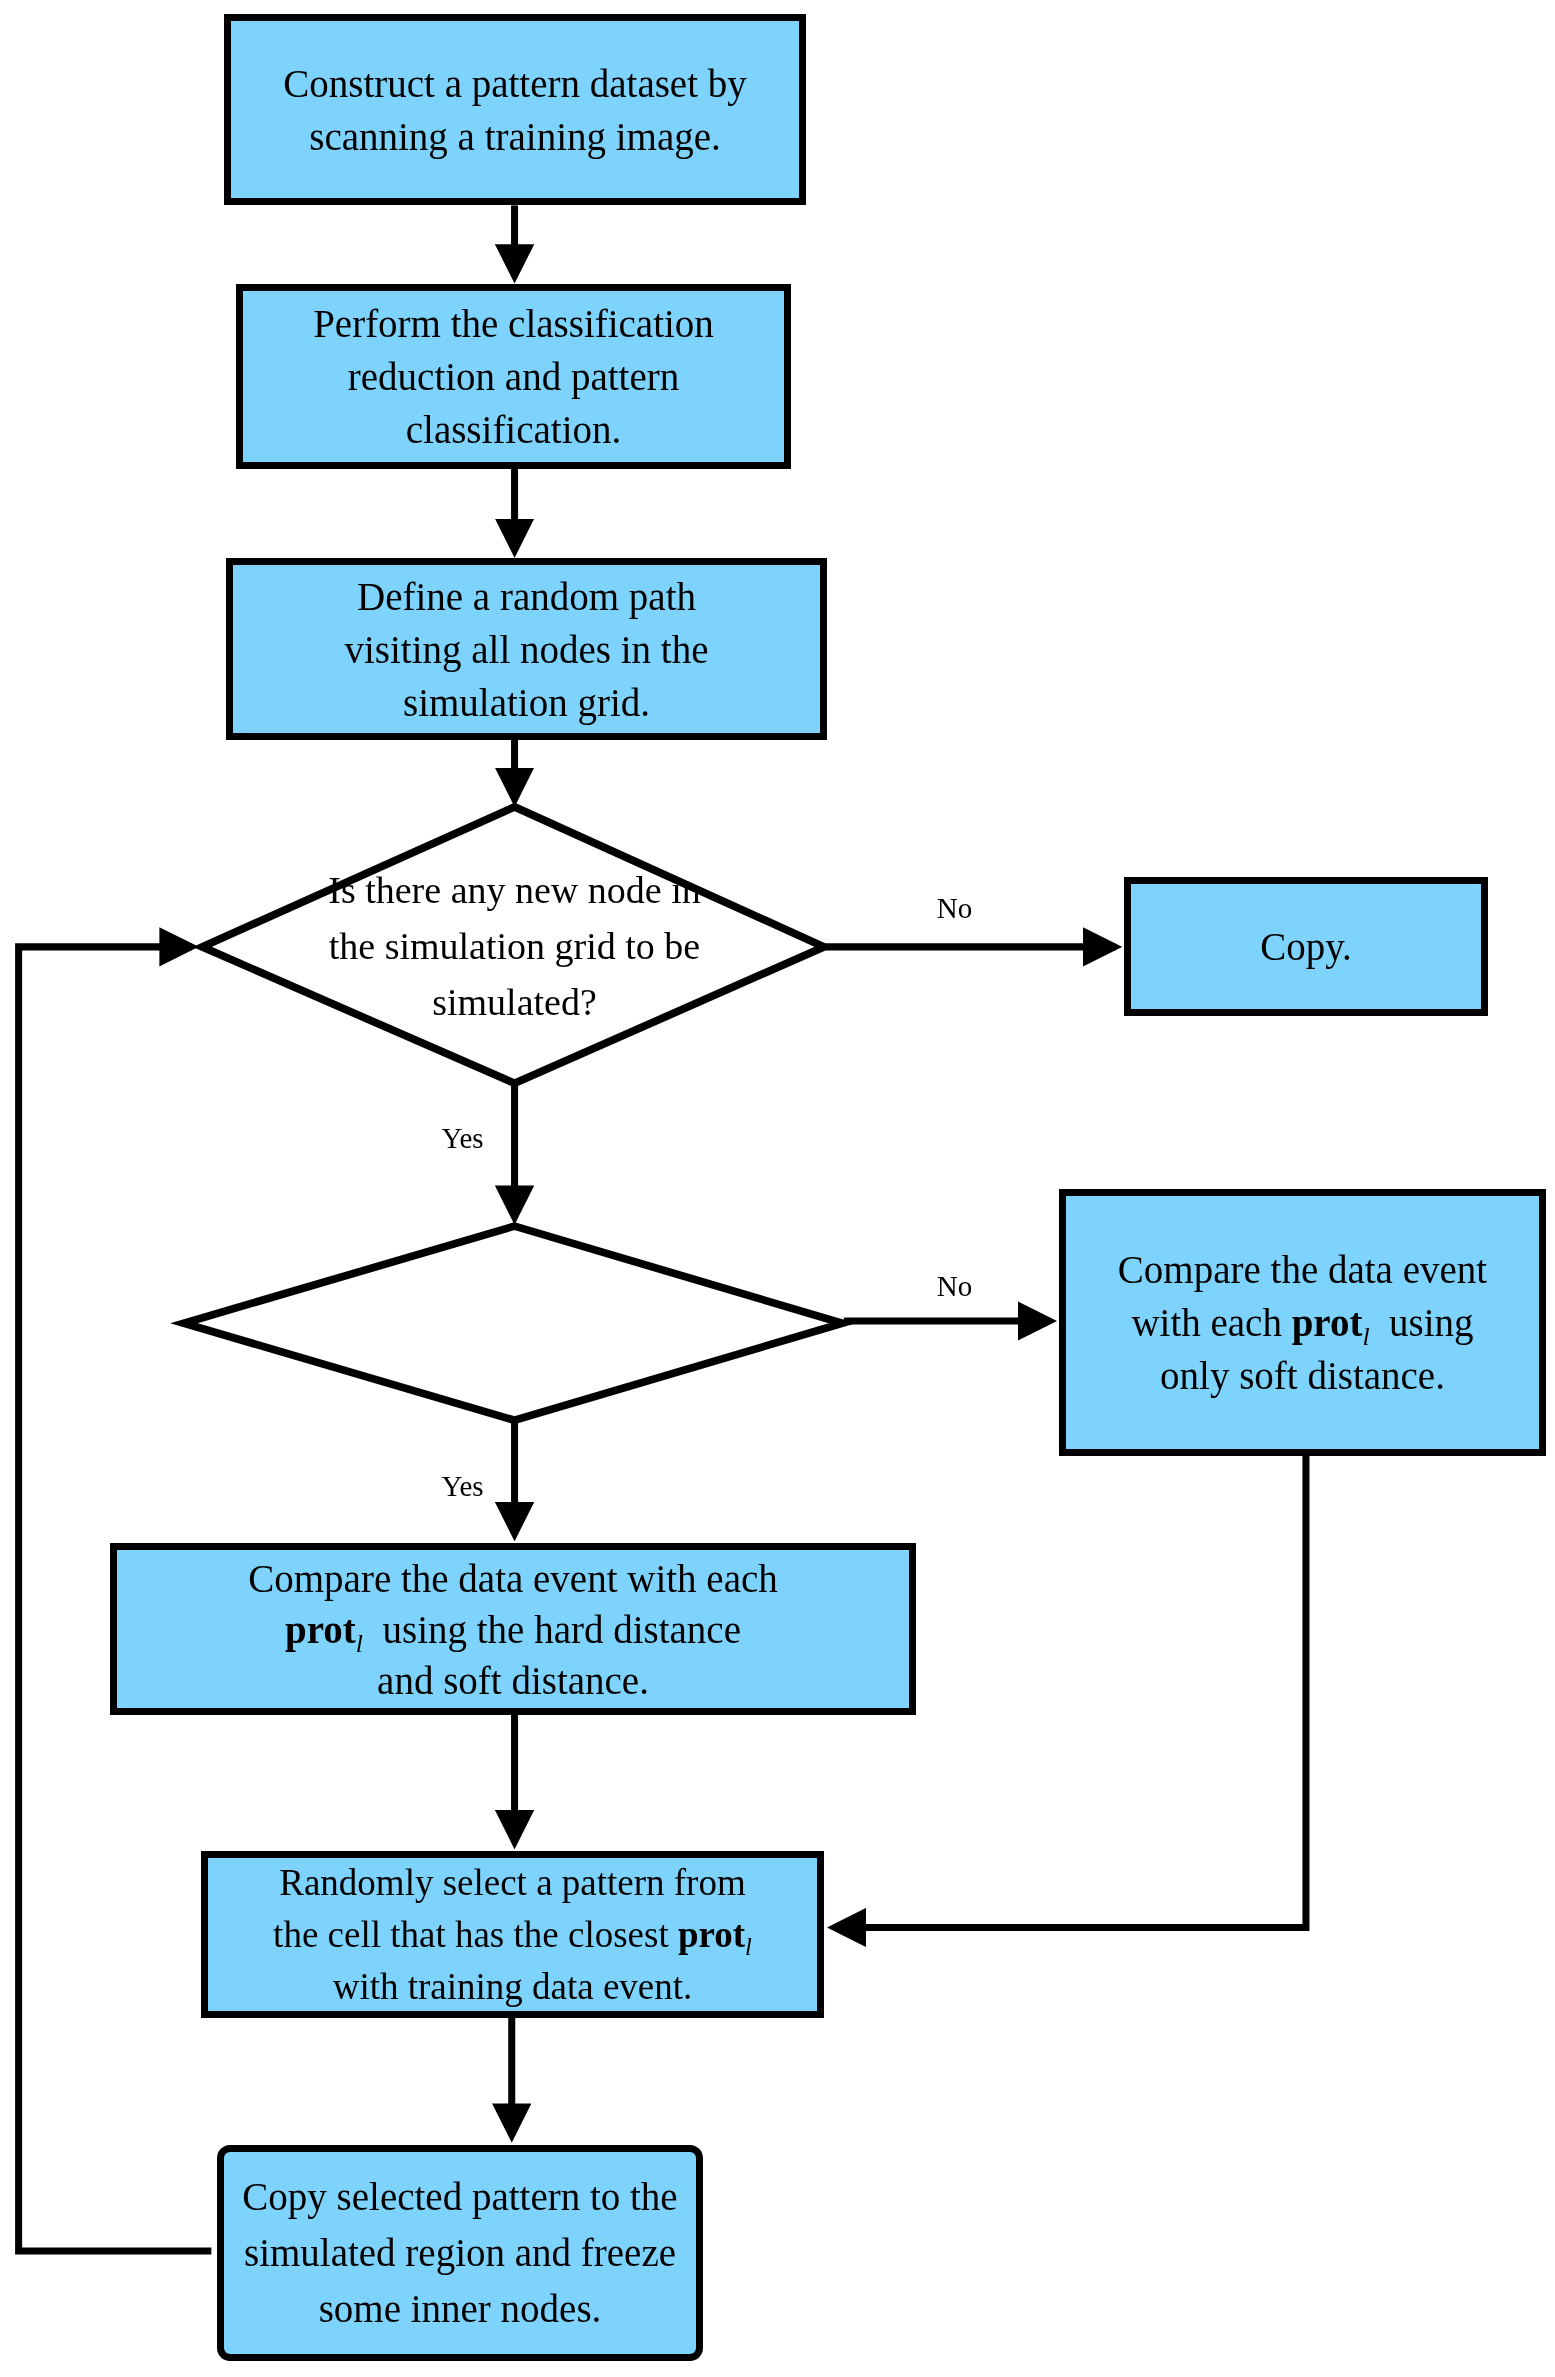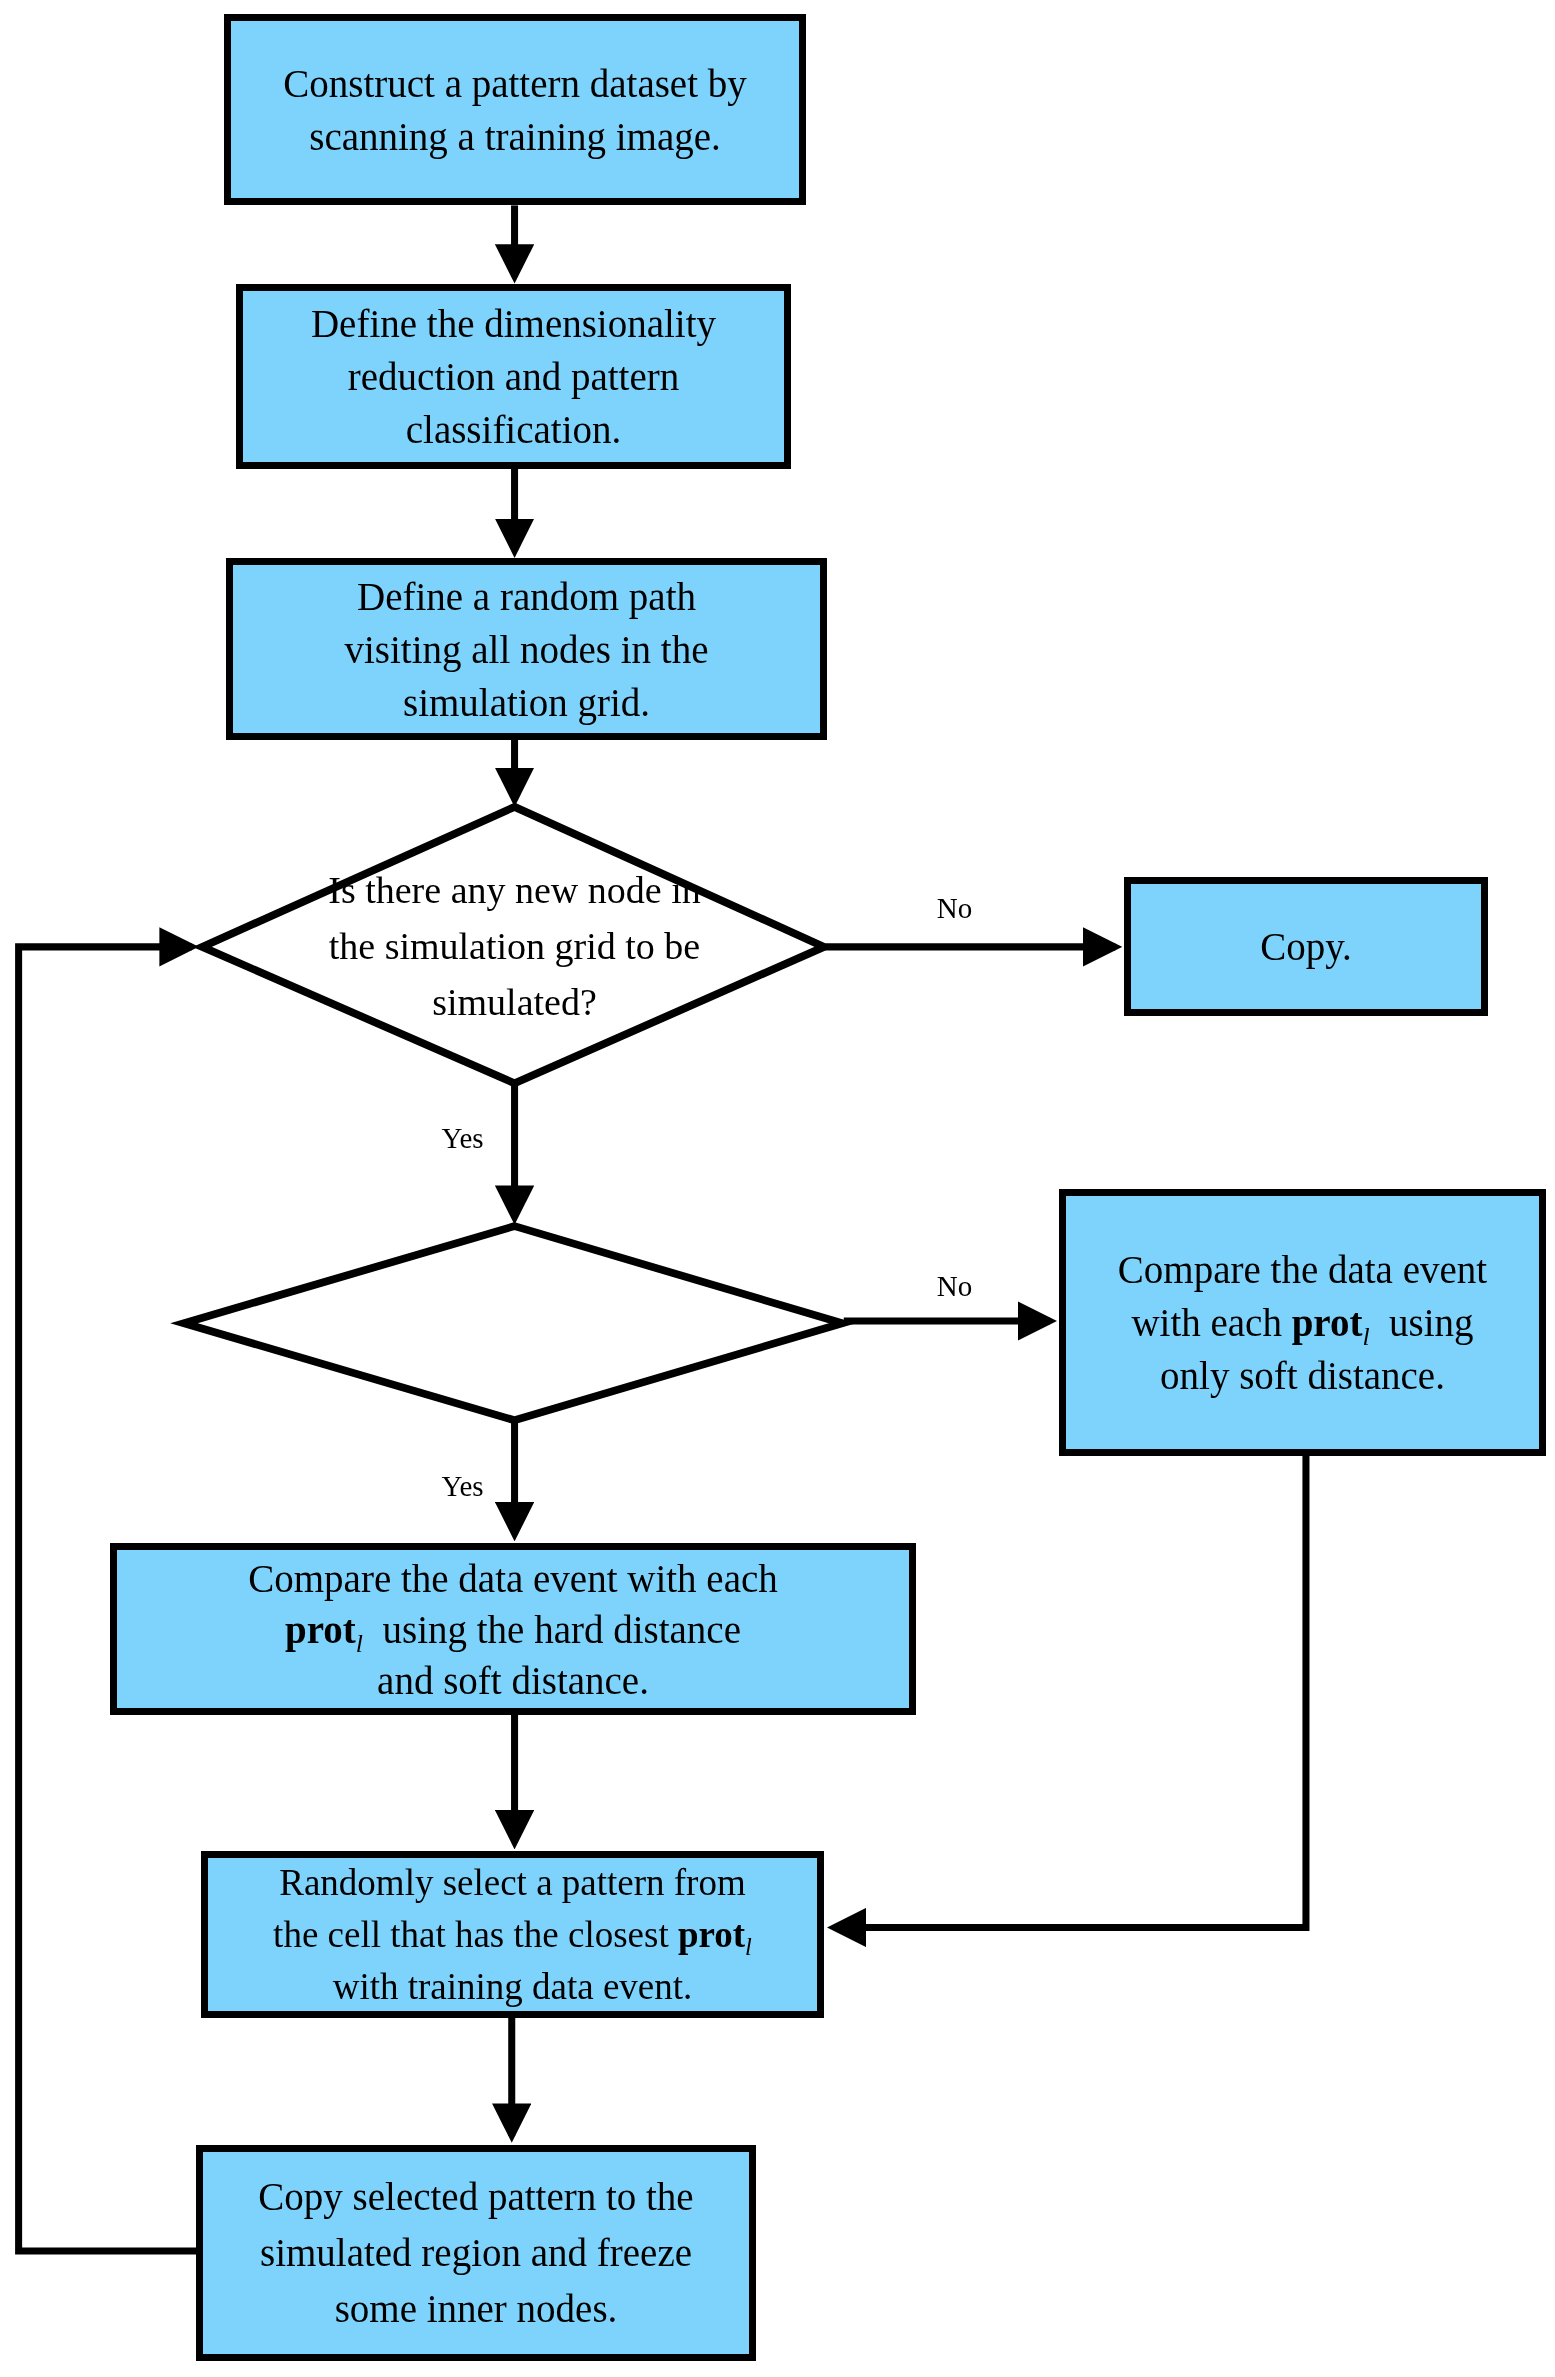--- a/index.html
+++ b/index.html
@@ -79,21 +79,21 @@
     <polygon points="731,1147 1171,1346 731,1540 287,1346" fill="#ffffff" stroke="#000000" stroke-width="11" stroke-linejoin="miter"></polygon>
     <polygon points="731,1743 1197,1881 731,2019 261,1881" fill="#ffffff" stroke="#000000" stroke-width="11" stroke-linejoin="miter"></polygon>
   </svg>
 
   <div class="node" style="left:224px; top:14px; width:582px; height:191px;">
     <div class="tline">Construct a pattern dataset by</div>
     <div class="tline">scanning a training image.</div>
   </div>
 
   <div class="node" style="left:236px; top:284px; width:555px; height:185px;">
-    <div class="tline">Define the dimensionality</div>
+    <div class="tline">Perform the classification</div>
     <div class="tline">reduction and pattern</div>
     <div class="tline">classification.</div>
   </div>
 
   <div class="node" style="left:226px; top:558px; width:601px; height:182px;">
     <div class="tline">Define a random path</div>
     <div class="tline">visiting all nodes in the</div>
     <div class="tline">simulation grid.</div>
   </div>
 
@@ -119,21 +119,21 @@
     <div class="tline" style="line-height:51px;"><span class="prot">prot</span><sub class="proti">l</sub><span>  using the hard distance</span></div>
     <div class="tline" style="line-height:51px;">and soft distance.</div>
   </div>
 
   <div class="node small" style="left:201px; top:1851px; width:623px; height:167px;">
     <div class="tline">Randomly select a pattern from</div>
     <div class="tline"><span>the cell that has the closest </span><span class="prot">prot</span><sub class="proti">l</sub></div>
     <div class="tline">with training data event.</div>
   </div>
 
-  <div class="node copybox" style="left:196px; top:2145px; width:560px; height:216px;">
+  <div class="node copybox" style="left:217px; top:2145px; width:486px; height:216px;border-radius:13px;">
     <div class="tline">Copy selected pattern to the</div>
     <div class="tline">simulated region and freeze</div>
     <div class="tline">some inner nodes.</div>
   </div>
 
   <div class="blabel" style="left:877px; top:887px;">No</div>
   <div class="blabel" style="left:385px; top:1117px;">Yes</div>
   <div class="blabel" style="left:877px; top:1265px;">No</div>
   <div class="blabel" style="left:385px; top:1465px;">Yes</div>
 

